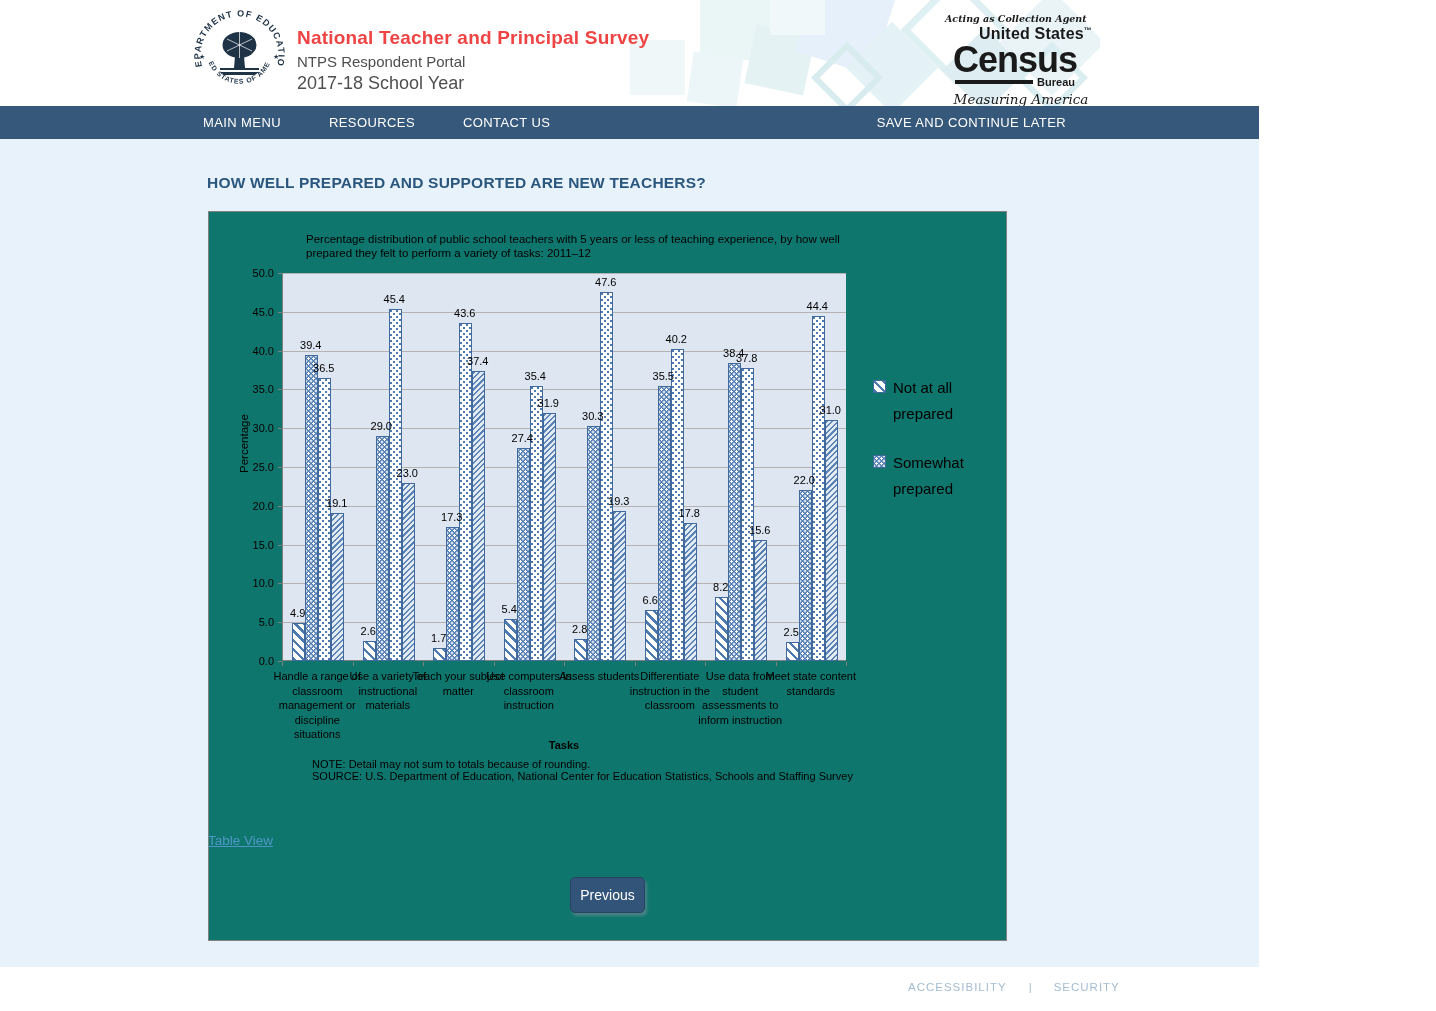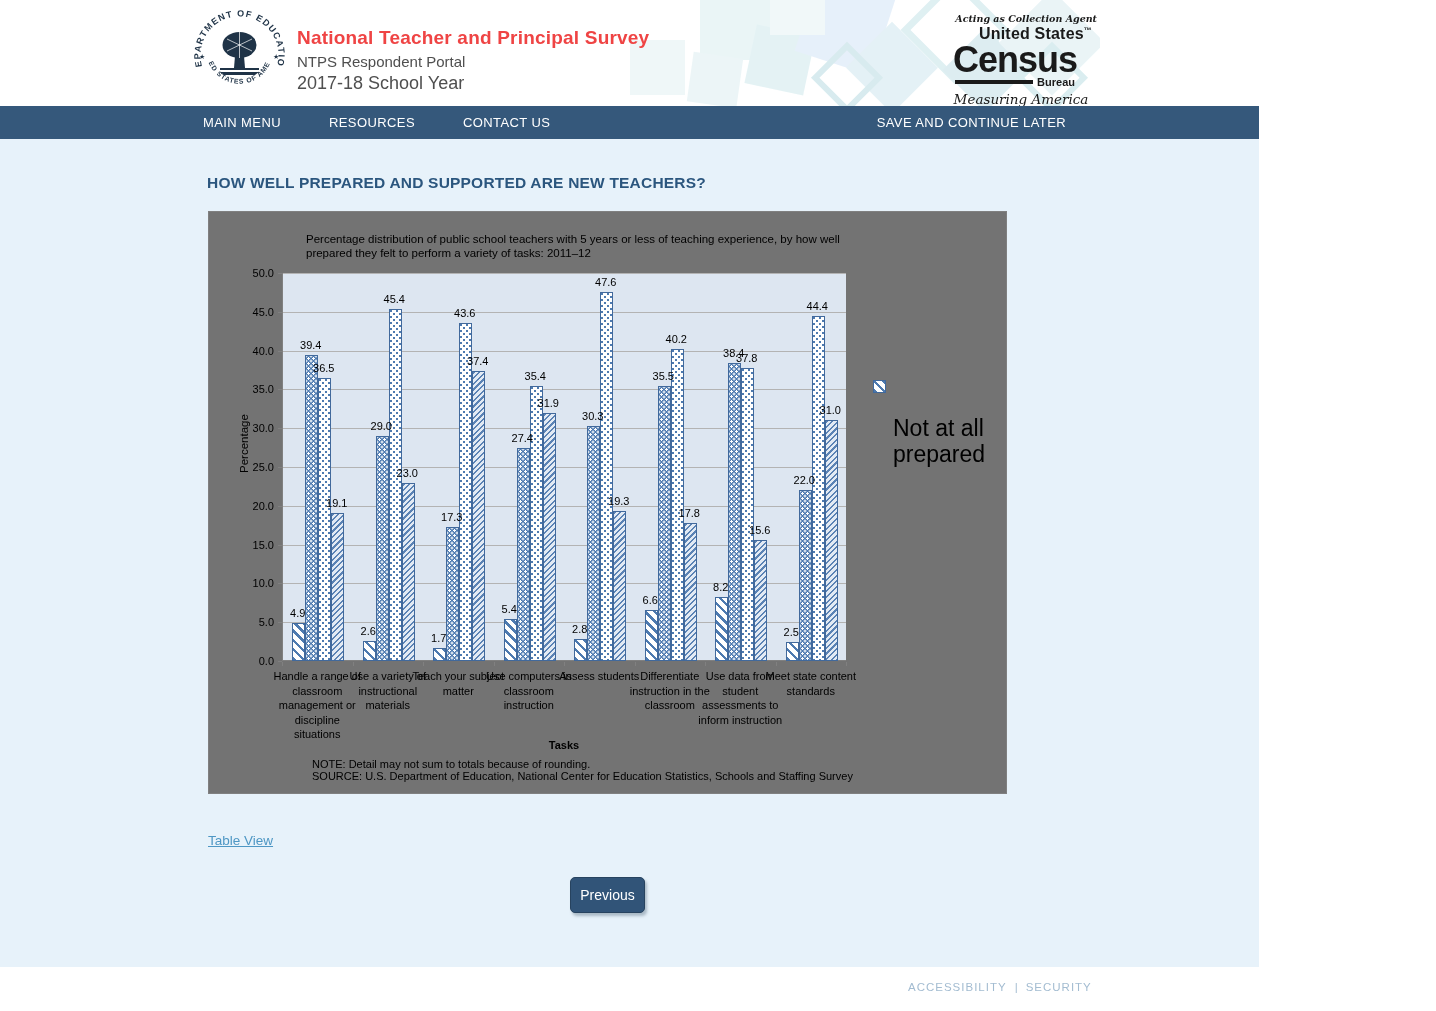--- a/index.html
+++ b/index.html
@@ -9,40 +9,40 @@
 
   
   .header { position:absolute; left:0; top:0; width:1259px; height:106px; background:#ffffff; overflow:hidden; }
   .decor { position:absolute; left:600px; top:0; width:500px; height:106px; }
   .seal { position:absolute; left:193px; top:8px; width:93px; height:93px; }
   .title-block { position:absolute; left:297px; top:27px; }
   .survey-title { font-size:19px; font-weight:bold; color:#ef4444; letter-spacing:0.2px; }
   .portal-sub { font-size:15px; color:#4f4f4f; margin-top:4px; }
   .school-year { font-size:18px; color:#4f4f4f; margin-top:3px; }
   .census { position:absolute; left:945px; top:13px; width:152px; color:#1a1a1a; }
-  .census-tagline { font-family:"DejaVu Serif", serif; font-style:italic; font-size:9.5px; text-align:right; font-weight:bold; }
+  .census-tagline { font-family:"DejaVu Serif", serif; font-style:italic; font-size:9.5px; text-align:left; font-weight:bold; }
   .census-us { font-size:16px; font-weight:bold; margin-left:34px; margin-top:1px; letter-spacing:0.2px; }
   .census-us sup { font-size:8px; }
   .census-word { font-size:36px; font-weight:bold; line-height:0.92; letter-spacing:-1px; margin-left:8px; }
   .census-bureau-row { display:flex; align-items:center; margin-left:10px; width:120px; }
   .census-rule { flex:1; height:4px; background:#1a1a1a; margin-right:4px; }
   .census-bureau { font-size:11px; font-weight:bold; }
   .census-motto { font-family:"DejaVu Serif", serif; font-style:italic; font-size:13.5px; text-align:center; margin-top:3px; }
 
   
   .nav { position:absolute; left:0; top:106px; width:1259px; height:33px; background:#35587b; display:flex; align-items:center; }
   .nav a { color:#ffffff; font-size:13px; text-decoration:none; letter-spacing:0.4px; }
   .nav-left { display:flex; gap:48px; margin-left:203px; }
   .nav-right { position:absolute; right:193px; }
 
   
   .content { position:absolute; left:0; top:139px; width:1259px; height:828px; background:#e7f2fa; }
   .page-heading { position:absolute; left:207px; top:35px; font-size:15.5px; font-weight:bold; color:#2b567e; letter-spacing:0.2px; }
 
-  .chart-box { position:absolute; left:208px; top:72px; width:799px; height:583px; background:#737373; border:1px solid #808080; }
+  .chart-box { position:absolute; left:208px; top:72px; width:799px; height:730px; background:#0f766e; border:1px solid #808080; }
   .chart-title { position:absolute; left:97px; top:20px; width:570px; font-size:11.5px; color:#000; line-height:14px; }
   .plot { position:absolute; left:73px; top:61px; width:564px; height:388px; background:#dde6f1; border-left:1px solid #808080; border-bottom:1px solid #808080; }
   .gridline { position:absolute; left:0; width:100%; height:1px; background:#b3b3b3; }
   .ytick-label { position:absolute; font-size:11px; color:#000; width:34px; text-align:right; }
   .ytick-mark { position:absolute; width:4px; height:1px; background:#808080; }
   .xtick-mark { position:absolute; width:1px; height:4px; background:#808080; }
   .ylabel { position:absolute; left:6px; top:255px; transform:rotate(-90deg) translateX(50%); transform-origin:center; font-size:11.5px; color:#000; white-space:nowrap; }
   .bar { position:absolute; border:1px solid #41699c; }
   .bar-value { position:absolute; font-size:11px; color:#000; transform:translateX(-50%); white-space:nowrap; }
   .xcat-label { position:absolute; width:94px; font-size:11px; line-height:14.5px; text-align:center; color:#000; transform:translateX(-50%); }
@@ -60,30 +60,30 @@
     background-image:radial-gradient(#4d7ab0 1.4px, rgba(255,255,255,0) 1.5px),
                      radial-gradient(#4d7ab0 1.4px, rgba(255,255,255,0) 1.5px);
     background-size:6px 6px, 6px 6px; background-position:1px 1px, 4px 4px; }
   .pat-vw { background:#e2eaf4;
     background-image:repeating-linear-gradient(135deg, #5b83b5 0 1.5px, #e2eaf4 1.5px 4px); }
 
   
   .legend { position:absolute; left:664px; top:163px; }
   .legend-item { display:flex; margin-bottom:23px; }
   .legend-swatch { width:13px; height:13px; border:1px solid #41699c; margin-top:5px; margin-right:7px; flex:0 0 13px; }
-  .legend-text { font-size:23px; color:#000; line-height:26px; width:108px;margin-top:40px; }
+  .legend-text { font-size:15px; color:#000; line-height:26px; width:108px; }
 
   .table-view { position:absolute; left:208px; top:694px; font-size:13.5px; color:#4e97c4; cursor:pointer; }
   .prev-btn { position:absolute; left:570px; top:738px; width:75px; height:36px; background:#315478; color:#ffffff;
     border:1px solid #27435f; border-radius:5px; font-size:14px; font-family:"Liberation Sans", sans-serif;
     box-shadow:2px 3px 3px rgba(120,140,155,0.55); cursor:pointer; }
 
   
   .footer { position:absolute; left:0; top:967px; width:1436px; height:44px; background:#ffffff; }
-  .footer-links { position:absolute; left:908px; top:14px; display:flex; gap:8px; align-items:center; }
+  .footer-links { position:absolute; left:908px; top:14px; display:flex; gap:22px; align-items:center; }
   .footer-links a { font-size:11.5px; color:#a3bcd1; text-decoration:none; letter-spacing:1px; }
   .footer-sep { font-size:11.5px; color:#a3bcd1; }
 </style>
 </head>
 <body>
 
 <div id="page">
 
   <div class="header">
     <svg class="decor" viewBox="0 0 500 106">
@@ -279,20 +279,24 @@
           <div class="xtick-mark" style="left: 496px; top: 450px;"></div>
           <div class="xtick-mark" style="left: 566.5px; top: 450px;"></div>
           <div class="xtick-mark" style="left: 637px; top: 450px;"></div>
         </div>
       <div class="xaxis-title" id="xaxis-title" style="left: 355px; top: 527px;">Tasks</div>
       <div class="legend" id="legend">
           <div class="legend-item">
             <span class="legend-swatch pat-na"></span>
             <span class="legend-text">Not at all prepared</span>
           </div>
+          <div class="legend-item">
+            <span class="legend-swatch pat-sw"></span>
+            <span class="legend-text">Somewhat prepared</span>
+          </div>
         </div>
       <div class="chart-note" style="top:546px;">NOTE: Detail may not sum to totals because of rounding.</div>
       <div class="chart-note" style="top:558px;">SOURCE: U.S. Department of Education, National Center for Education Statistics, Schools and Staffing Survey</div>
     </div>
 
     <a href="#" class="table-view">Table View</a>
     <button class="prev-btn">Previous</button>
   </div>
 
   <div class="footer">

